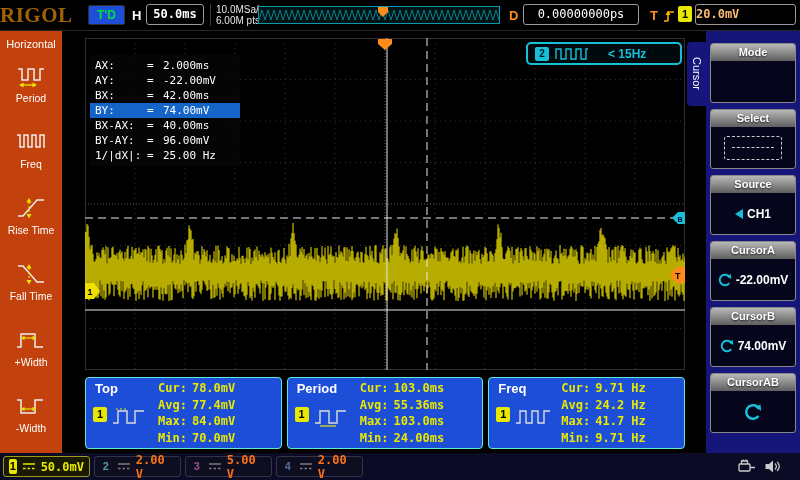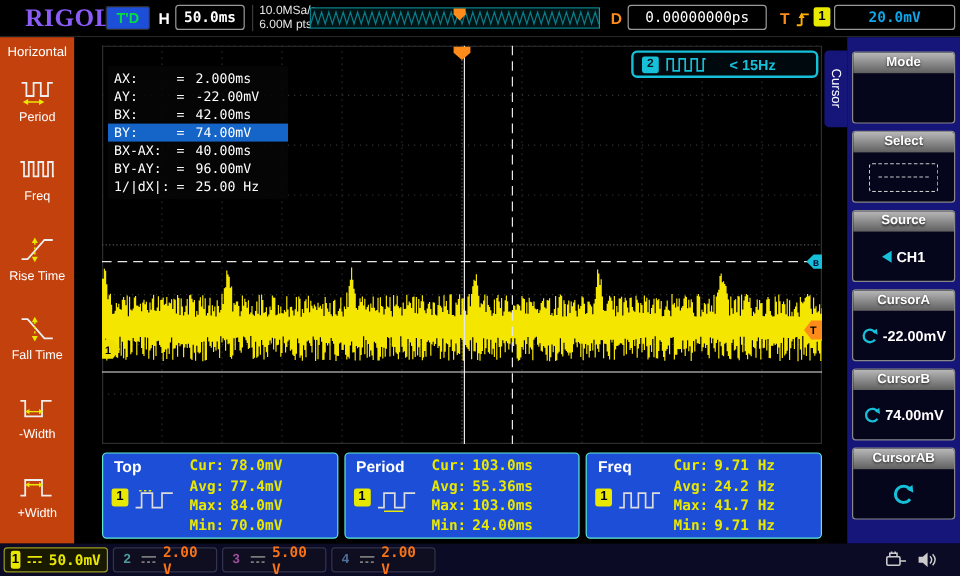--- a/index.html
+++ b/index.html
@@ -1,32 +1,32 @@
 <!DOCTYPE html>
 <html><head>
 <meta charset="utf-8">
 <style>
   *{margin:0;padding:0;box-sizing:border-box}
   body{background:#222;font-family:"Liberation Sans",sans-serif}
   #scope{position:relative;width:800px;height:480px;background:#000;overflow:hidden}
 
   
   #top-bar{position:absolute;left:0;top:0;width:800px;height:31px;background:#000;border-bottom:1px solid #262626}
-  .logo{position:absolute;left:21px;top:3px;font:bold 21px "Liberation Serif",serif;color:#8b5cf6;letter-spacing:.5px}
+  .logo{position:absolute;left:0;top:3px;font:bold 21px "Liberation Serif",serif;color:#a16207;letter-spacing:.5px}
   .td-badge{position:absolute;left:88px;top:5px;width:37px;height:20px;border:1px solid #2f2f2f;border-radius:2px;color:#00e040;font:bold 12px "Liberation Sans",sans-serif;text-align:center;line-height:19px;background:#1d4ed8}
   .h-label{position:absolute;left:132px;top:8px;color:#fff;font:bold 13px "Liberation Sans",sans-serif}
   .tb-box{position:absolute;left:146px;top:4px;width:58px;height:21px;border:1px solid #999;border-radius:3px;color:#fff;font:bold 12px "DejaVu Sans Mono",monospace;text-align:center;line-height:19px}
   .srate{position:absolute;left:210px;top:4px;color:#e6e6e6;font:10px "Liberation Sans",sans-serif;line-height:11px;border-left:1px solid #3a3a3a;padding-left:5px}
   .hstrip{position:absolute;left:258px;top:6px;width:242px;height:18px}
   .d-label{position:absolute;left:509px;top:8px;color:#ff8c1a;font:bold 13px "Liberation Sans",sans-serif}
   .delay-box{position:absolute;left:523px;top:4px;width:116px;height:21px;border:1px solid #999;border-radius:3px;color:#fff;font:12px "DejaVu Sans Mono",monospace;text-align:center;line-height:19px}
   .t-label{position:absolute;left:650px;top:8px;color:#ff8c1a;font:bold 13px "Liberation Sans",sans-serif}
   .slope-icon{position:absolute;left:662px;top:7px}
   .trig-ch{position:absolute;left:678px;top:6px;width:14px;height:16px;background:#e8e800;border-radius:2px;color:#000;font:bold 11px "Liberation Sans",sans-serif;text-align:center;line-height:16px}
-  .level-box{position:absolute;left:695px;top:4px;width:101px;height:21px;border:1px solid #999;border-radius:3px;color:#0ea5e9;font:bold 12px "DejaVu Sans Mono",monospace;text-align:center;line-height:19px}
+  .level-box{position:absolute;left:695px;top:4px;width:101px;height:21px;border:1px solid #999;border-radius:3px;color:#fdba74;font:bold 12px "DejaVu Sans Mono",monospace;text-align:left;line-height:19px}
 
   
   #left-sidebar{position:absolute;left:0;top:31px;width:62px;height:422px;background:#c2410c}
   .sb-title{color:#fff;font:11px "Liberation Sans",sans-serif;text-align:center;padding-top:7px}
   .sb-item{height:66px;display:flex;flex-direction:column;align-items:center;justify-content:center;cursor:pointer}
   .sb-item .lbl{color:#fff;font:10.5px "Liberation Sans",sans-serif;margin-top:3px;white-space:nowrap}
 
   
   #main{position:absolute;left:62px;top:31px;width:626px;height:422px;background:#000}
   #grid{position:absolute;left:23px;top:7px;width:600px;height:332px}
@@ -141,36 +141,36 @@
         <path d="M3 6 h5 L22 22 h7" fill="none" stroke="#eee" stroke-width="1.5"></path>
         <path d="M14 8 V20" stroke="#e8e800" stroke-width="1.2" stroke-dasharray="2 2"></path>
         <path d="M14 4 l-2.5 4.5 h5 Z" fill="#e8e800"></path>
         <path d="M14 24.5 l-2.5 -4.5 h5 Z" fill="#e8e800"></path>
       </svg>
       <div class="lbl">Fall Time</div>
     </div>
 
     <div class="sb-item">
       <svg width="32" height="27" viewBox="0 0 32 27">
+        <path d="M2 21 h4 V8 h14 V21 h8" fill="none" stroke="#eee" stroke-width="1.5"></path>
+        <path d="M9 12 H18" stroke="#e8e800" stroke-width="1.2"></path>
+        <path d="M9.5 9.8 L6 12 L9.5 14.2 Z" fill="#e8e800"></path>
+        <path d="M17.5 9.8 L21 12 L17.5 14.2 Z" fill="#e8e800"></path>
+      </svg>
+      <div class="lbl">+Width</div>
+    </div>
+
+    <div class="sb-item">
+      <svg width="32" height="27" viewBox="0 0 32 27">
         <path d="M2 8 h4 V21 h14 V8 h8" fill="none" stroke="#eee" stroke-width="1.5"></path>
         <path d="M9 17 H18" stroke="#e8e800" stroke-width="1.2"></path>
         <path d="M9.5 14.8 L6 17 L9.5 19.2 Z" fill="#e8e800"></path>
         <path d="M17.5 14.8 L21 17 L17.5 19.2 Z" fill="#e8e800"></path>
       </svg>
       <div class="lbl">-Width</div>
-    </div>
-
-    <div class="sb-item">
-      <svg width="32" height="27" viewBox="0 0 32 27">
-        <path d="M2 21 h4 V8 h14 V21 h8" fill="none" stroke="#eee" stroke-width="1.5"></path>
-        <path d="M9 12 H18" stroke="#e8e800" stroke-width="1.2"></path>
-        <path d="M9.5 9.8 L6 12 L9.5 14.2 Z" fill="#e8e800"></path>
-        <path d="M17.5 9.8 L21 12 L17.5 14.2 Z" fill="#e8e800"></path>
-      </svg>
-      <div class="lbl">+Width</div>
     </div>
   </div>
 
   <div id="main">
     <svg id="grid" viewBox="0 0 600 332">
       <rect x="0.5" y="0.5" width="599" height="331" fill="none" stroke="#2e2e2e"></rect>
       <g id="grid-lines">
           <line x1="0" y1="0" x2="0" y2="332" stroke="#333" stroke-dasharray="1 4"></line>
           <line x1="50" y1="0" x2="50" y2="332" stroke="#333" stroke-dasharray="1 4"></line>
           <line x1="100" y1="0" x2="100" y2="332" stroke="#333" stroke-dasharray="1 4"></line>

